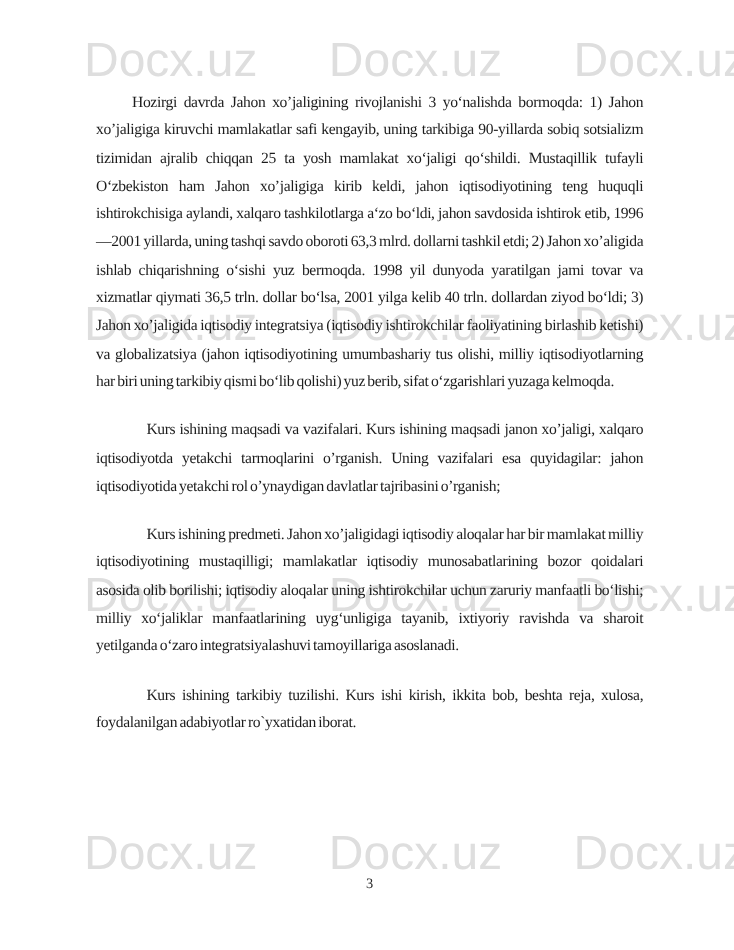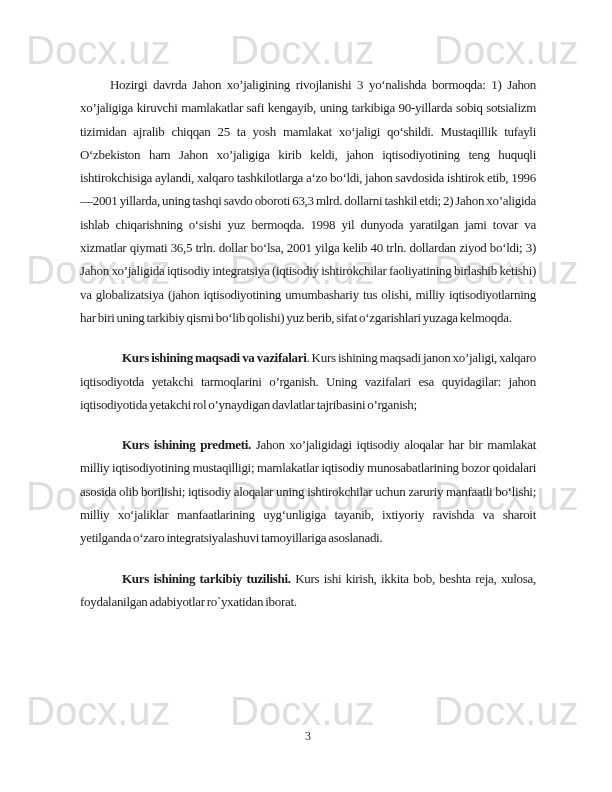--- a/index.html
+++ b/index.html
@@ -23,20 +23,21 @@
   }
   .wm {
     position: absolute;
     font-family: "Liberation Sans", "DejaVu Sans", sans-serif;
     font-size: 40px;
     font-weight: 400;
     line-height: 40px;
     color: #dedede;
     white-space: nowrap;
     user-select: none;
+    margin-left: 44px;
   }
   
   .text-block {
     position: absolute;
     left: 63px;
     top: 56px;
     width: 490px;
     z-index: 1;
     color: #1c1c1c;
     font-size: 13px;
@@ -44,21 +45,21 @@
     letter-spacing: -0.3px;
     word-spacing: -1px;
     text-align: justify;
   }
   .para {
     margin: 17px;
   }
   .para.indent-sm { text-indent: 30px; }
   .para.indent-lg { text-indent: 42px; }
   .para .lead {
-    font-weight: 700;
+    font-weight: 400;
   }
   
   .page-footer {
     position: absolute;
     left: 63px;
     top: 729px;
     width: 490px;
     z-index: 1;
     text-align: center;
     font-size: 12px;

